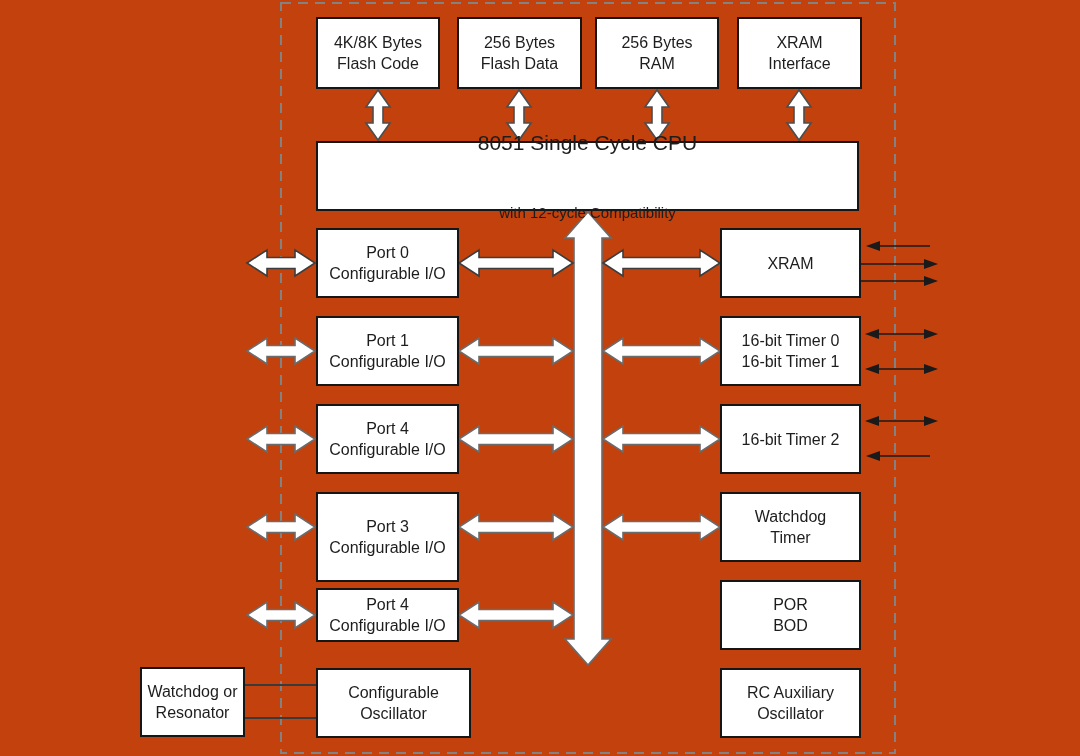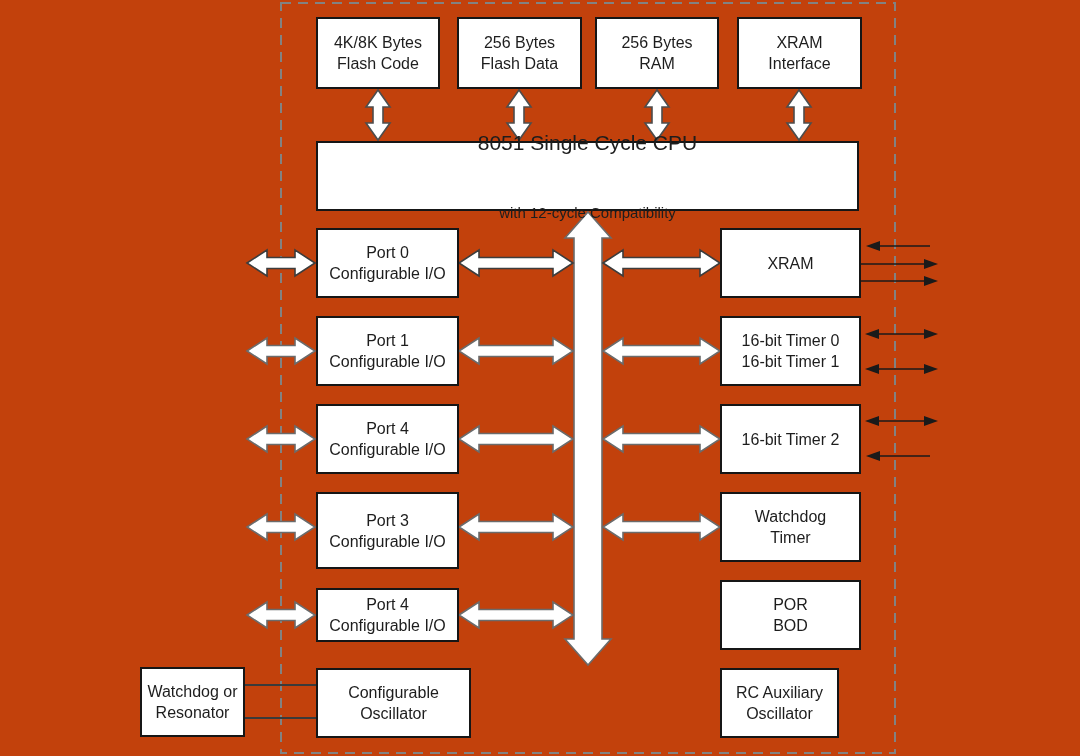--- a/index.html
+++ b/index.html
@@ -124,21 +124,21 @@
     <span>Configurable I/O</span>
   </div>
   <div class="box" style="left:316px;top:316px;width:143px;height:70px">
     <span>Port 1</span>
     <span>Configurable I/O</span>
   </div>
   <div class="box" style="left:316px;top:404px;width:143px;height:70px">
     <span>Port 4</span>
     <span>Configurable I/O</span>
   </div>
-  <div class="box" style="left:316px;top:492px;width:143px;height:77px">
+  <div class="box" style="left:316px;top:492px;width:143px;height:90px">
     <span>Port 3</span>
     <span>Configurable I/O</span>
   </div>
   <div class="box" style="left:316px;top:588px;width:143px;height:54px">
     <span>Port 4</span>
     <span>Configurable I/O</span>
   </div>
 
   <div class="box" style="left:720px;top:228px;width:141px;height:70px">
     <span>XRAM</span>
@@ -151,21 +151,21 @@
     <span>16-bit Timer 2</span>
   </div>
   <div class="box" style="left:720px;top:492px;width:141px;height:70px">
     <span>Watchdog</span>
     <span>Timer</span>
   </div>
   <div class="box" style="left:720px;top:580px;width:141px;height:70px">
     <span>POR</span>
     <span>BOD</span>
   </div>
-  <div class="box" style="left:720px;top:668px;width:119px;height:70px">
+  <div class="box" style="left:720px;top:668px;width:141px;height:70px">
     <span>RC Auxiliary</span>
     <span>Oscillator</span>
   </div>
 
   <div class="box" style="left:316px;top:668px;width:155px;height:70px">
     <span>Configurable</span>
     <span>Oscillator</span>
   </div>
   <div class="box" style="left:140px;top:667px;width:105px;height:70px">
     <span>Watchdog or</span>

